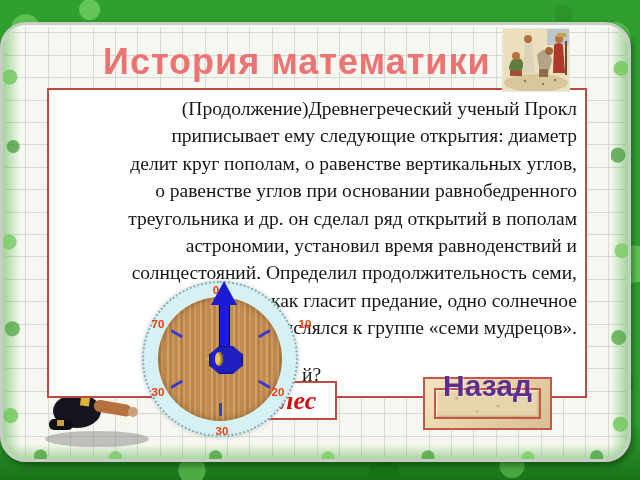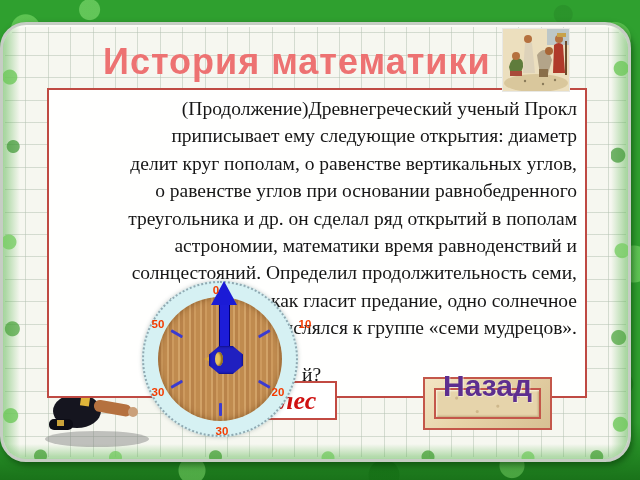--- a/index.html
+++ b/index.html
@@ -221,21 +221,21 @@
     <circle cx="96" cy="21" r="5" fill="#caa07a"></circle>
   </svg>
 
   <div class="textbox">
     <div class="text-lines">
         <div class="line i0">(Продолжение)Древнегреческий ученый Прокл</div>
         <div class="line i1">приписывает ему следующие открытия: диаметр</div>
         <div class="line i2">делит круг пополам, о равенстве вертикальных углов,</div>
         <div class="line i3">о равенстве углов при основании равнобедренного</div>
         <div class="line i4">треугольника и др. он сделал ряд открытий в пополам</div>
-        <div class="line i5">астрономии, математики время равноденствий и</div>
+        <div class="line i5">астрономии, установил время равноденствий и</div>
         <div class="line i6">солнцестояний. Определил продолжительность семи,</div>
         <div class="line i7">предсказал, как гласит предание, одно солнечное</div>
         <div class="line i8">затмение. Причислялся к группе «семи мудрецов».</div>
       </div>
   </div>
 
   <div class="question-frag">й?</div>
 
   <div class="answer-box">
     <span class="answer-label">Фалес</span>
@@ -249,21 +249,21 @@
     <div class="tick t2"></div>
     <div class="tick t3"></div>
     <div class="tick t4"></div>
     <div class="tick t5"></div>
     <div class="clock-nums">
         <span class="num i0">0</span>
         <span class="num i1">10</span>
         <span class="num i2">20</span>
         <span class="num i3">30</span>
         <span class="num i4">30</span>
-        <span class="num i5">50</span>
+        <span class="num i5">70</span>
       </div>
     <div class="arrow-shaft"></div>
     <div class="arrow-head"></div>
     <div class="hub-horn"></div>
     <div class="hub"></div>
     <div class="hub-cap"></div>
   </div>
 
   <div class="back-btn">
     <div class="inner"></div>

